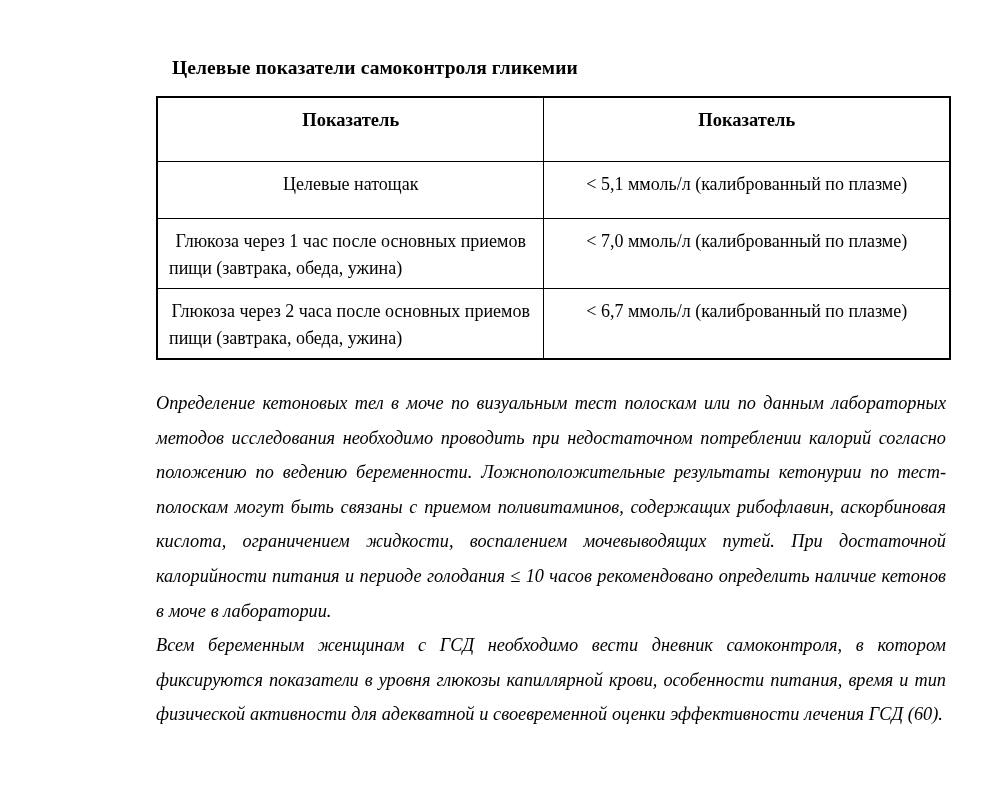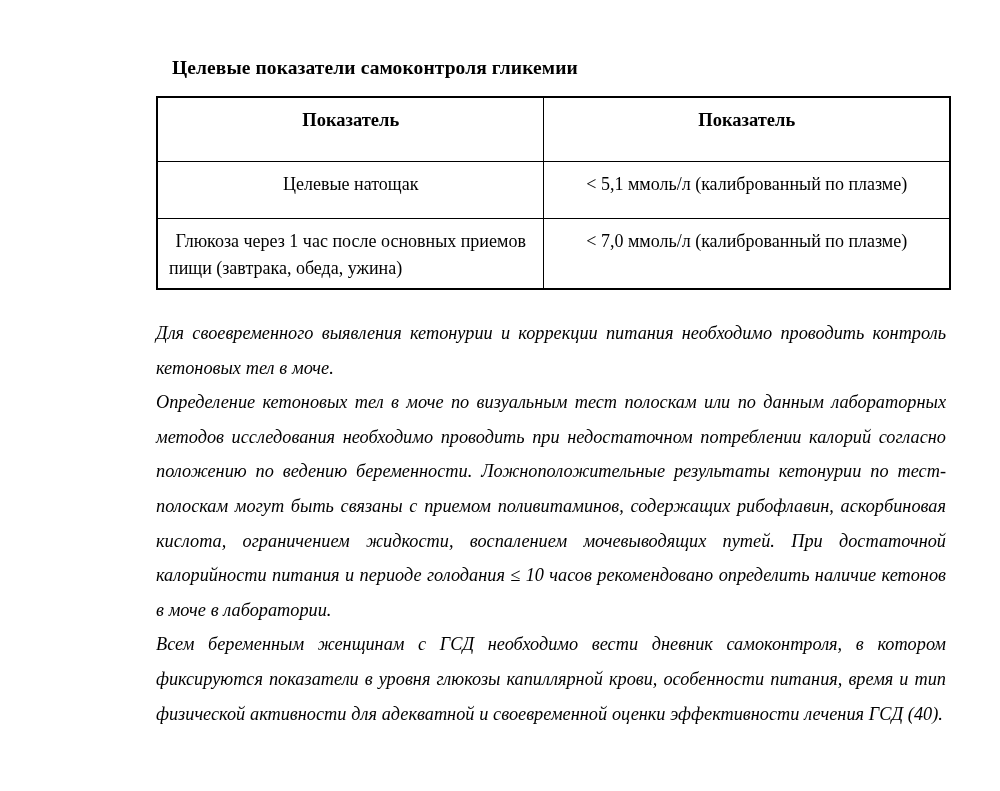--- a/index.html
+++ b/index.html
@@ -115,22 +115,25 @@
     </thead>
     <tbody>
       <tr class="r1">
         <td>Целевые натощак</td>
         <td>&lt; 5,1 ммоль/л (калиброванный по плазме)</td>
       </tr>
       <tr class="r2">
         <td class="cell-justify">Глюкоза через 1 час после основных приемов пищи (завтрака, обеда, ужина)</td>
         <td>&lt; 7,0 ммоль/л (калиброванный по плазме)</td>
       </tr>
+      <tr class="r3">
+        <td class="cell-justify">Глюкоза через 2 часа после основных приемов пищи (завтрака, обеда, ужина)</td>
+        <td>&lt; 6,7 ммоль/л (калиброванный по плазме)</td>
+      </tr>
     </tbody>
   </table>
 
   <div class="body-text">
-    <p>Для своевременного выявления кетонурии и коррекции питания необходимо проводить контроль кетоновых тел в моче.</p>
     <p>Определение кетоновых тел в моче по визуальным тест полоскам или по данным лабораторных методов исследования необходимо проводить при недостаточном потреблении калорий согласно положению по ведению беременности. Ложноположительные результаты кетонурии по тест-полоскам могут быть связаны с приемом поливитаминов, содержащих рибофлавин, аскорбиновая кислота, ограничением жидкости, воспалением мочевыводящих путей. При достаточной калорийности питания и периоде голодания ≤ 10 часов рекомендовано определить наличие кетонов в моче в лаборатории.</p>
-    <p>Всем беременным женщинам с ГСД необходимо вести дневник самоконтроля, в котором фиксируются показатели в уровня глюкозы капиллярной крови, особенности питания, время и тип физической активности для адекватной и своевременной оценки эффективности лечения ГСД (40).</p>
+    <p>Всем беременным женщинам с ГСД необходимо вести дневник самоконтроля, в котором фиксируются показатели в уровня глюкозы капиллярной крови, особенности питания, время и тип физической активности для адекватной и своевременной оценки эффективности лечения ГСД (60).</p>
   </div>
 
 </div>
 
 </body></html>

